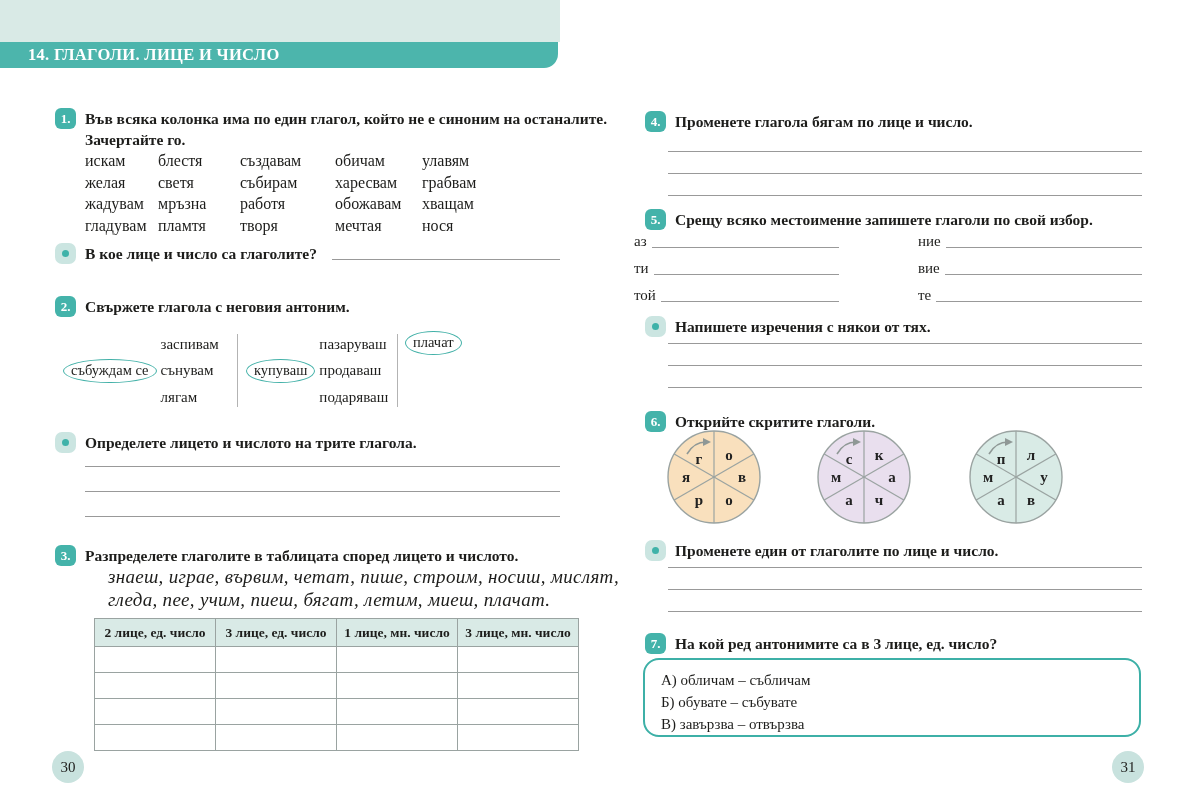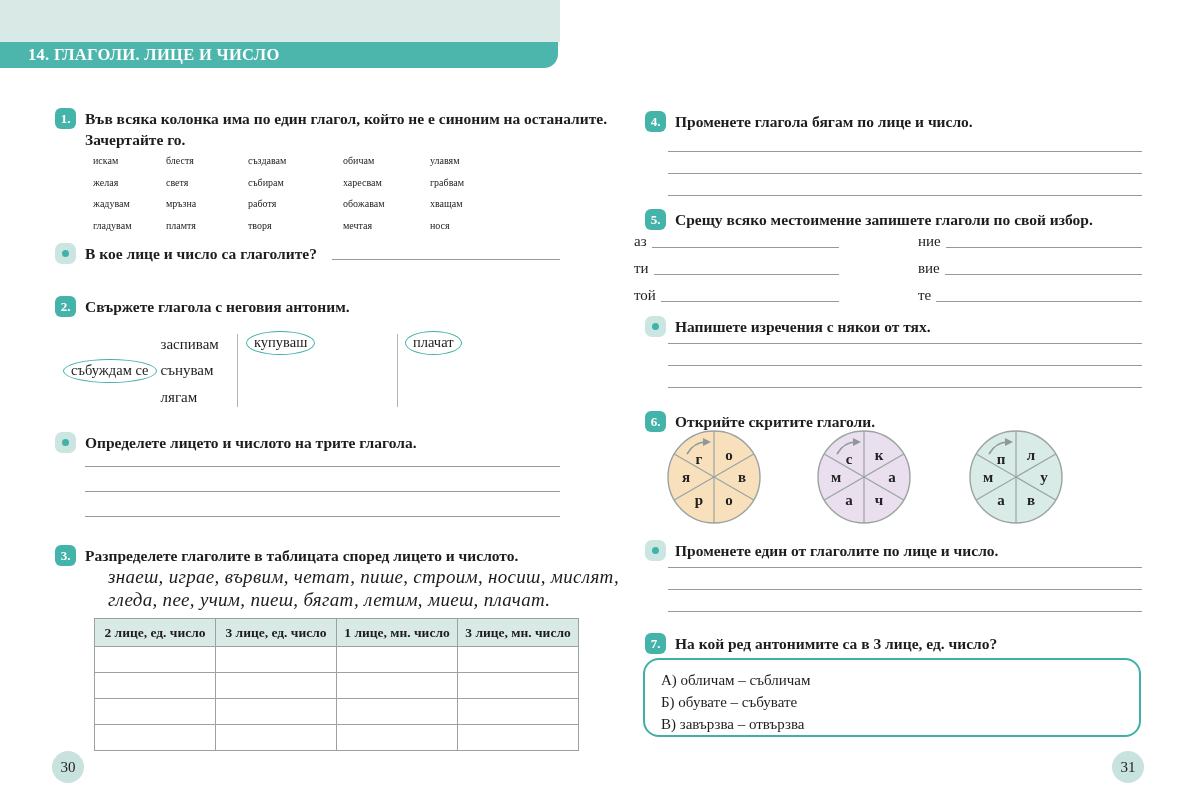--- a/index.html
+++ b/index.html
@@ -23,21 +23,21 @@
   .bullet-badge .dot{width:7px;height:7px;border-radius:50%;background:#3fb2a9;}
   .tasktext{font-weight:bold;font-size:15.5px;line-height:21px;white-space:nowrap;}
   .tline{display:block;white-space:nowrap;}
   .it{margin:0 4px;}
 
   .fill-line{flex:1;border-bottom:1px solid #999;height:16px;margin-left:6px;}
   .line{position:absolute;height:1px;background:#999;}
 
   
   .wordgrid{display:grid;grid-template-columns:73px 82px 95px 87px auto;
-            font-size:10px;line-height:21.6px;margin-left:8px;}
+            font-size:16px;line-height:21.6px;}
 
   
   .grp{position:absolute;display:flex;align-items:center;gap:4px;font-size:15px;}
   .ellipse{border:1.5px solid #43b1a8;border-radius:50%;padding:2px 7px 3px;
            font-size:14.5px;white-space:nowrap;}
   .opts span{display:block;line-height:26.4px;white-space:nowrap;}
   .vdiv{position:absolute;width:1px;background:#b3b3b3;}
 
   
   .cursive{font-style:italic;font-size:19px;line-height:23px;letter-spacing:.3px;margin-left:28px;}
@@ -125,20 +125,25 @@
       <span class="ellipse">събуждам се</span>
       <div class="opts">
         <span>заспивам</span>
         <span>сънувам</span>
         <span>лягам</span>
       </div>
     </div>
     <div class="vdiv" style="left:182px;top:3px;height:73px"></div>
     <div class="grp" style="left:191px;top:0">
       <span class="ellipse">купуваш</span>
+      <div class="opts">
+        <span>пазаруваш</span>
+        <span>продаваш</span>
+        <span>подаряваш</span>
+      </div>
     </div>
     <div class="vdiv" style="left:342px;top:3px;height:73px"></div>
     <div class="grp" style="left:350px;top:0">
       <span class="ellipse">плачат</span>
     </div>
   </div>
 
   <div class="abs task" style="left:55px;top:432px;width:505px">
     <div class="bullet-badge">
         <div class="dot"></div>

